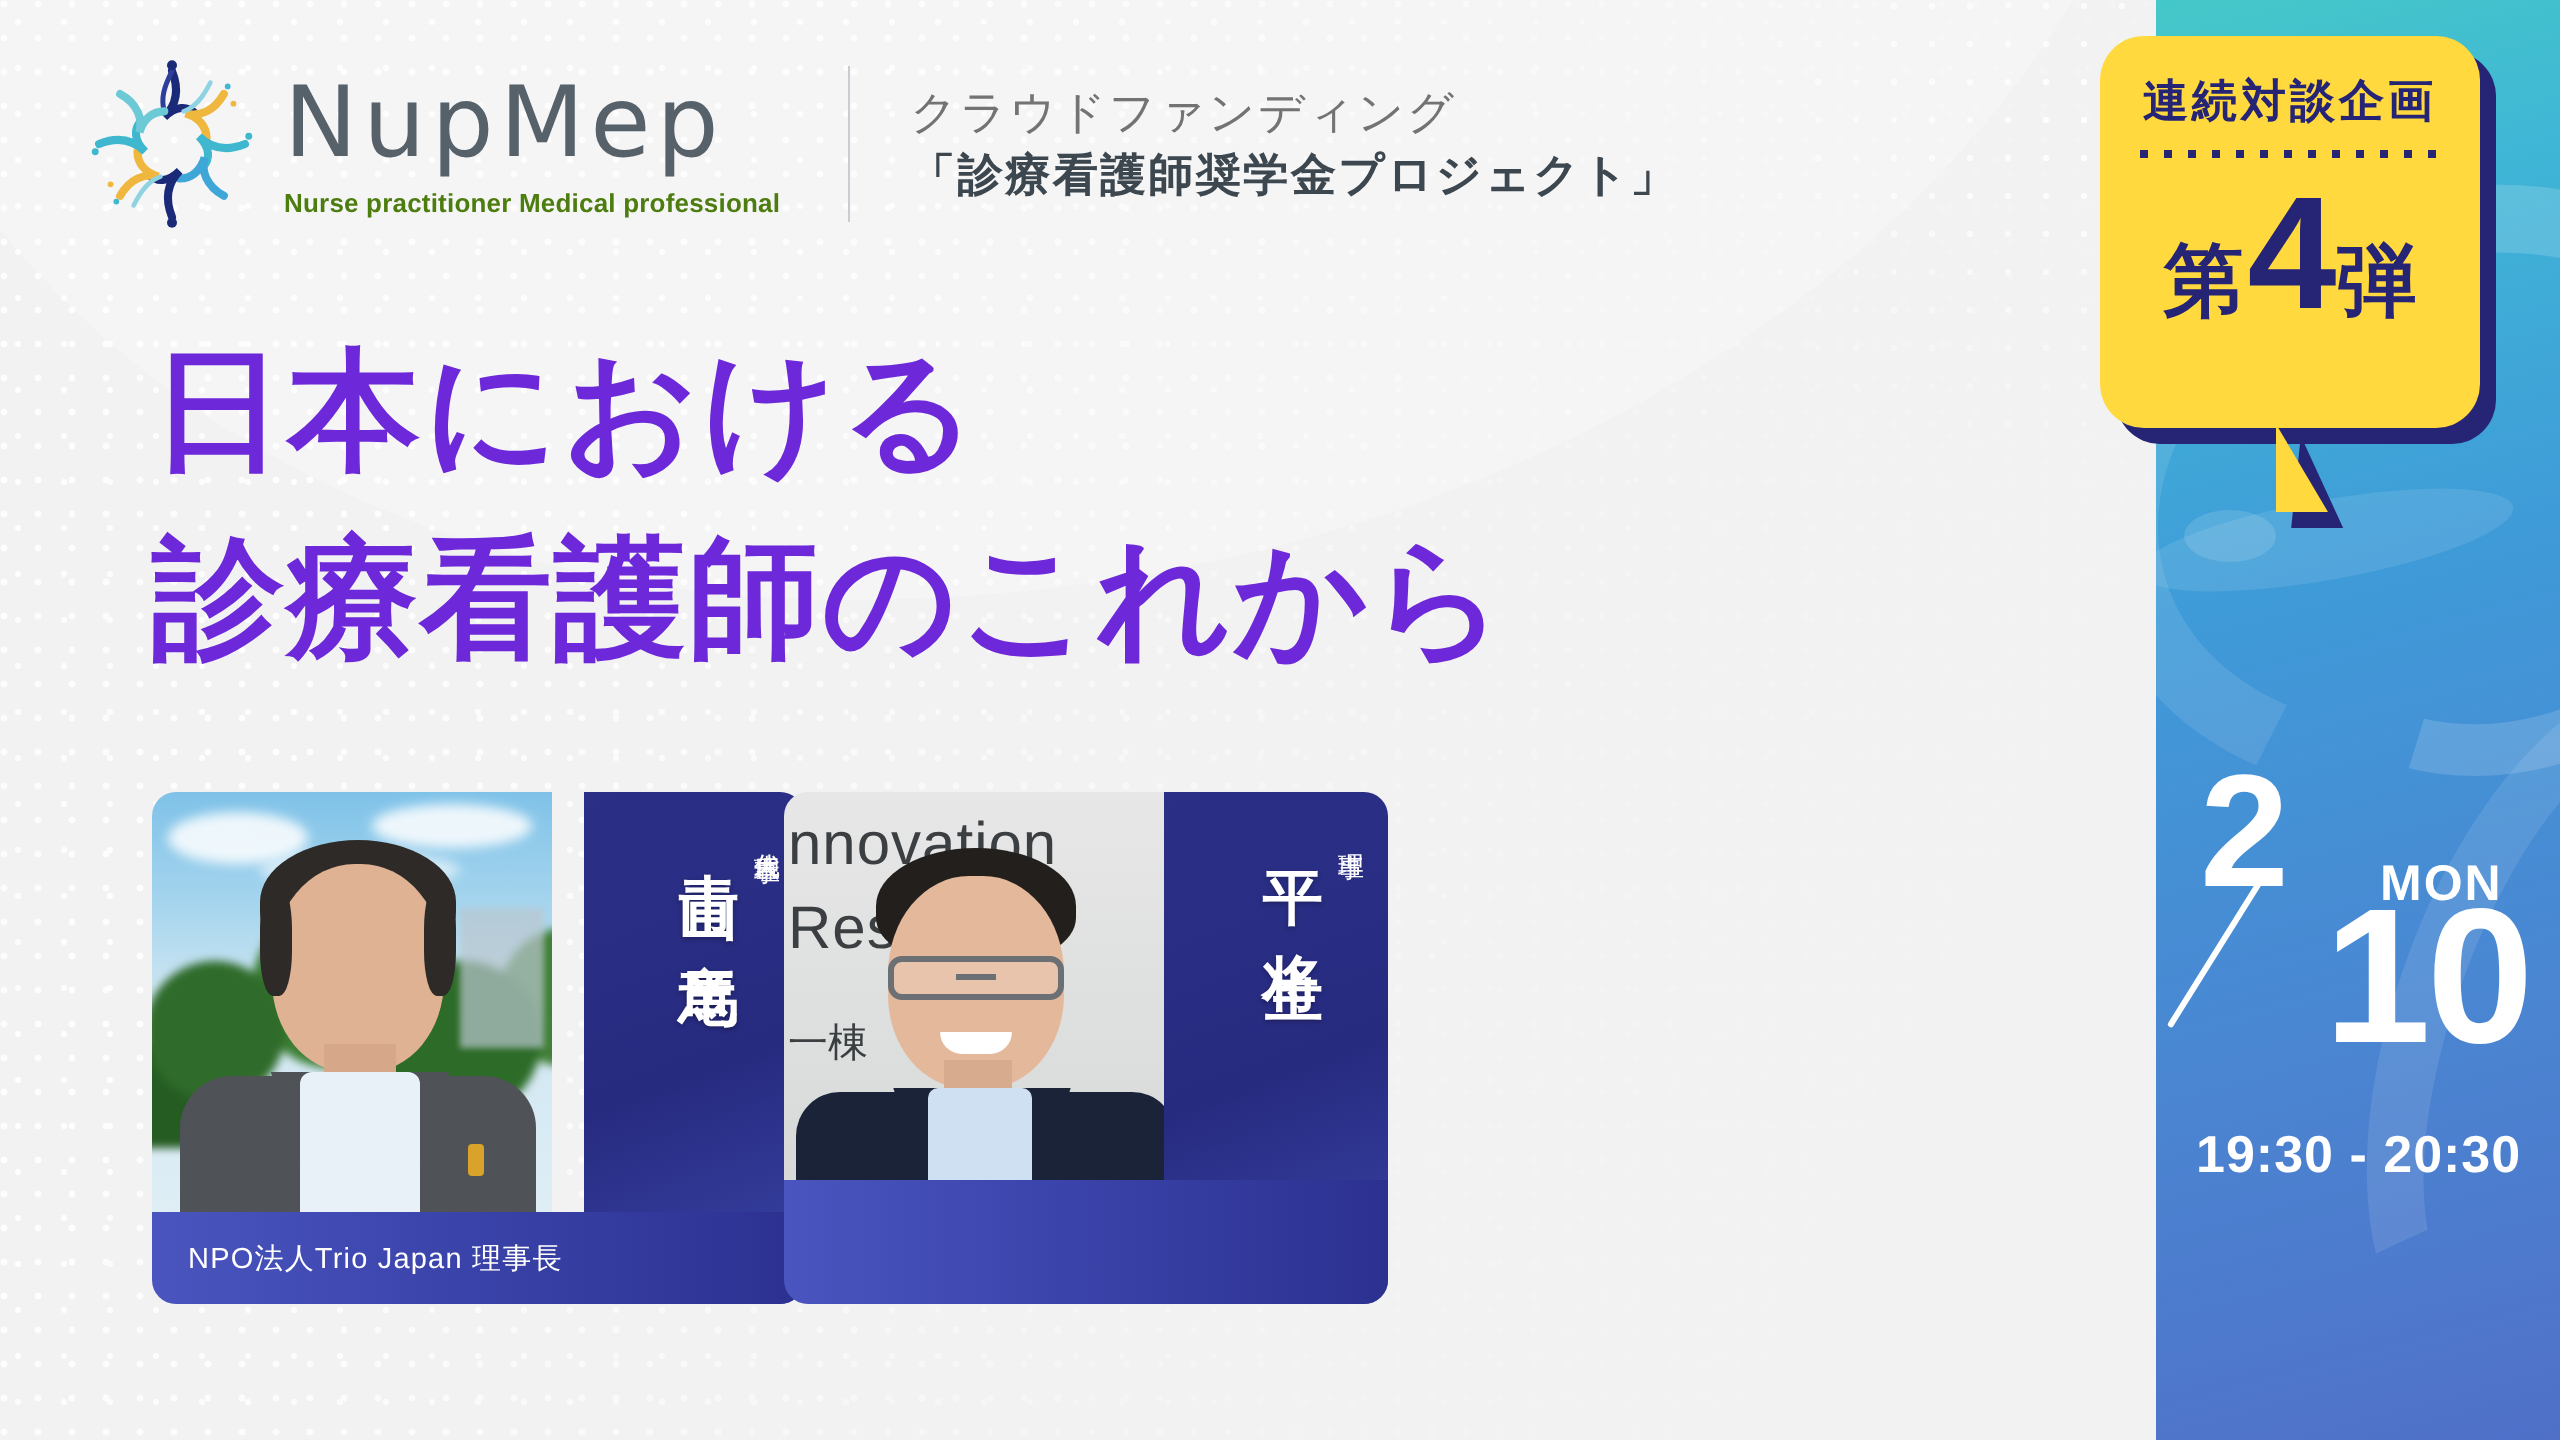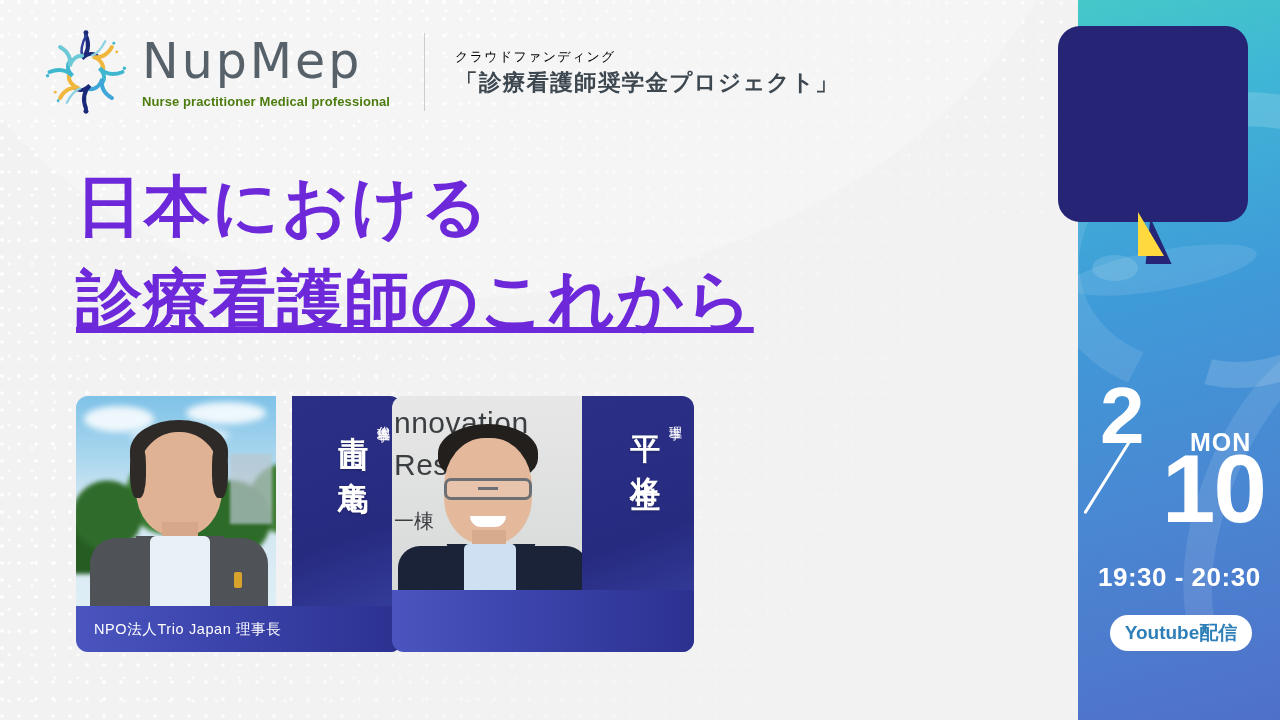--- a/index.html
+++ b/index.html
@@ -41,31 +41,31 @@
   .brand{display:flex;flex-direction:column;justify-content:flex-end;margin-left:8px;}
   .brand-name{
     font-size:49px;letter-spacing:3px;color:#57616a;font-weight:400;line-height:1;
     font-family:"DejaVu Sans",sans-serif;
   }
   .brand-tag{
     font-size:13px;font-weight:bold;color:#4d7c0f;letter-spacing:.1px;margin-top:9px;line-height:1;
   }
   .hdiv{width:1px;height:78px;background:#c9cdd1;margin:0 30px 0 34px;}
   .cf{display:flex;flex-direction:column;justify-content:center;gap:9px;}
-  .cf-kicker{font-size:13px;color:#000000;letter-spacing:1.3px;line-height:1;}
+  .cf-kicker{font-size:23px;color:#737373;letter-spacing:1.3px;line-height:1;}
   .cf-title{font-size:22.5px;color:#3d474f;font-weight:bold;letter-spacing:1.3px;line-height:1;text-align:center;}
 
   
   .maintitle{
     position:absolute;left:76px;top:160px;
     font-family:"Liberation Serif","DejaVu Serif",serif;
     color:#6d28d9;font-weight:bold;font-size:66px;line-height:1.42;
     letter-spacing:2px;
   }
-  .maintitle .l2{letter-spacing:1px;text-decoration:underline;}
+  .maintitle .l2{letter-spacing:1px;}
 
   
   .card{position:absolute;top:396px;width:302px;height:256px;border-radius:12px;overflow:hidden;}
   .card.c1{left:76px;padding-left:24px;}
   .card.c2{left:392px;text-align:center;}
   .card-photo{position:absolute;left:0;top:0;width:200px;height:212px;overflow:hidden;}
   .c2 .card-photo{width:200px;height:230px;}
   .card-side{
     position:absolute;right:0;top:0;width:110px;height:100%;
     background:linear-gradient(160deg,#2b2f86 0%,#272b80 55%,#3a45a8 100%);
@@ -322,22 +322,30 @@
     <div class="wave w4"></div>
     <div class="dot-s"></div>
   </div>
 
   <div class="date">
     <div class="d-month">2</div>
     <div class="d-slash"></div>
     <div class="d-dow">MON</div>
     <div class="d-day">10</div>
     <div class="d-time">19:30 - 20:30</div>
-    <div class="d-btn">Youtube配信</div>
   </div>
 
   <div class="badge-wrap">
     <div class="badge-tailS"></div>
     <div class="badge-shadow"></div>
     <div class="badge-tail"></div>
+    <div class="badge">
+      <div class="badge-top">連続対談企画</div>
+      <div class="badge-dots"></div>
+      <div class="badge-main">
+        <span class="badge-dai">第</span>
+        <span class="badge-num">4</span>
+        <span class="badge-dan">弾</span>
+      </div>
+    </div>
   </div>
 
 </div>
 
 </body></html>

